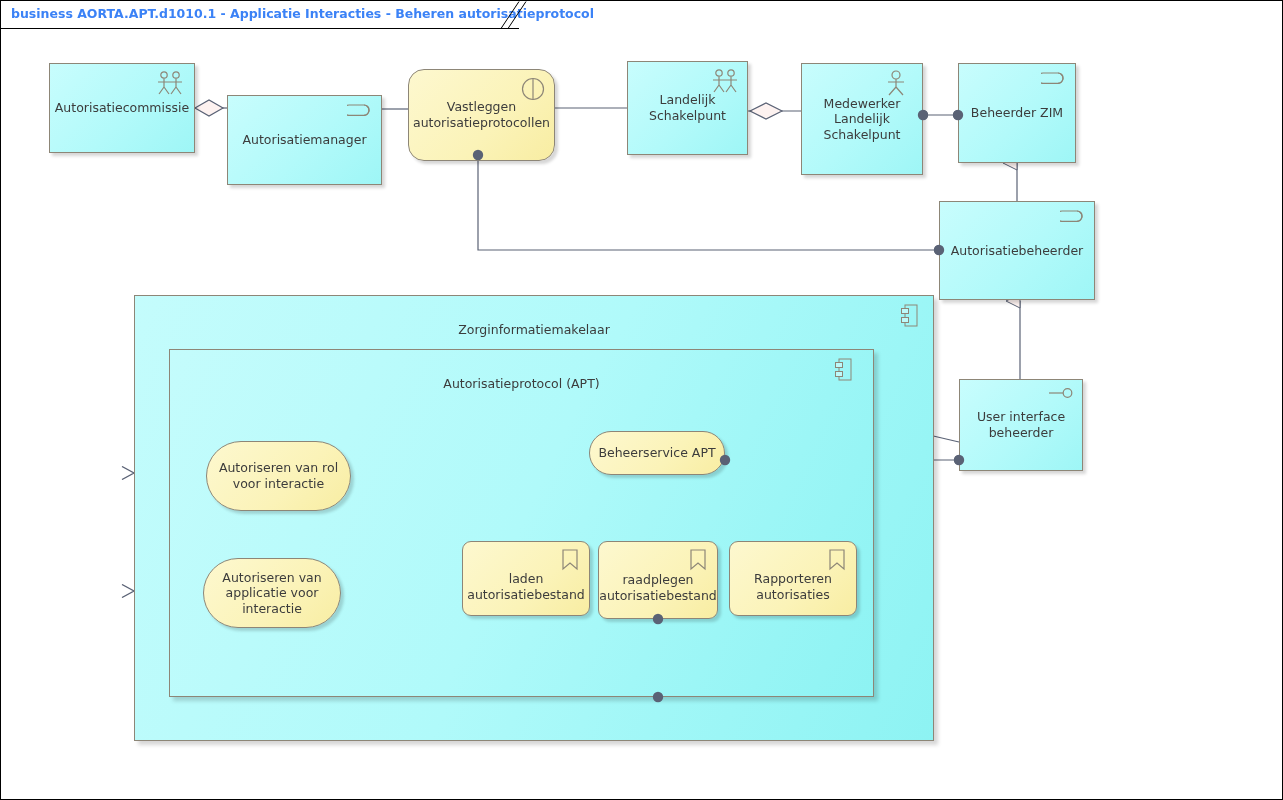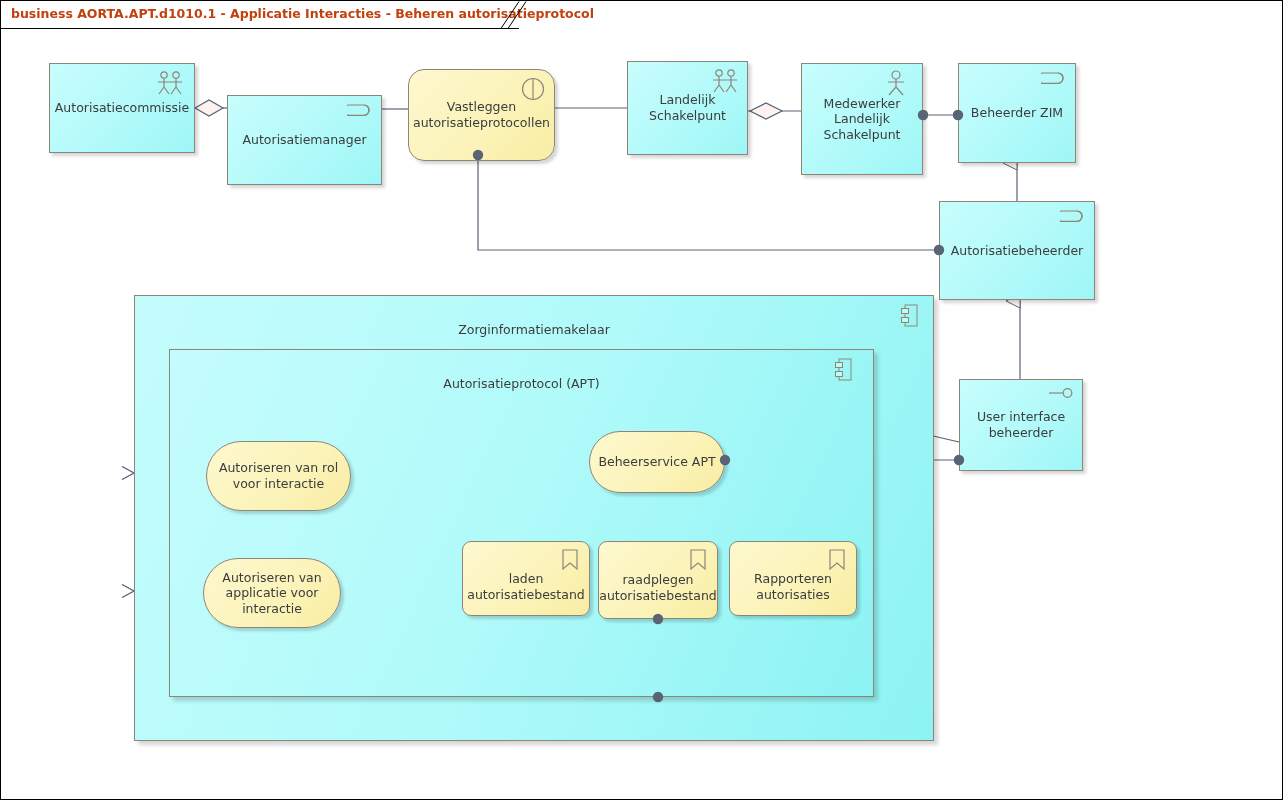--- a/index.html
+++ b/index.html
@@ -30,21 +30,21 @@
     border-right: none;
     border-bottom: 1px solid #000000;
     z-index: 40;
   }
   #title-label {
     position: absolute;
     left: 10px;
     top: 5px;
     font-size: 12.5px;
     font-weight: bold;
-    color: #c2410c;
+    color: #3b82f6;
     white-space: nowrap;
     font-family: "DejaVu Sans", sans-serif;
   }
 
   
   svg.layer {
     position: absolute;
     left: 0;
     top: 0;
     width: 1283px;
@@ -267,21 +267,21 @@
   </div>
 
   <div class="node yellow rounded-pill" style="left:205px; top:440px; width:145px; height:70px;">
     <span class="label">Autoriseren van rol voor interactie</span>
   </div>
 
   <div class="node yellow rounded-pill" style="left:202px; top:557px; width:138px; height:70px;">
     <span class="label">Autoriseren van applicatie voor interactie</span>
   </div>
 
-  <div class="node yellow rounded-pill" style="left:588px; top:430px; width:136px; height:62px; z-index:14;">
+  <div class="node yellow rounded-pill" style="left:588px; top:430px; width:136px; height:44px; z-index:14;">
     <span class="label">Beheerservice APT</span>
   </div>
 
   <div class="node yellow rounded-sm" style="left:461px; top:540px; width:128px; height:75px; z-index:14;">
     <span class="label" style="padding-top:16px;">laden autorisatiebestand</span>
     <svg class="icon" style="right:10px; top:7px; width:18px; height:22px;">
       <path d="M 2,1 L 16,1 L 16,20 L 9,14 L 2,20 z" fill="none" stroke="#8d8677" stroke-width="1.2"></path>
     </svg>
   </div>
 

